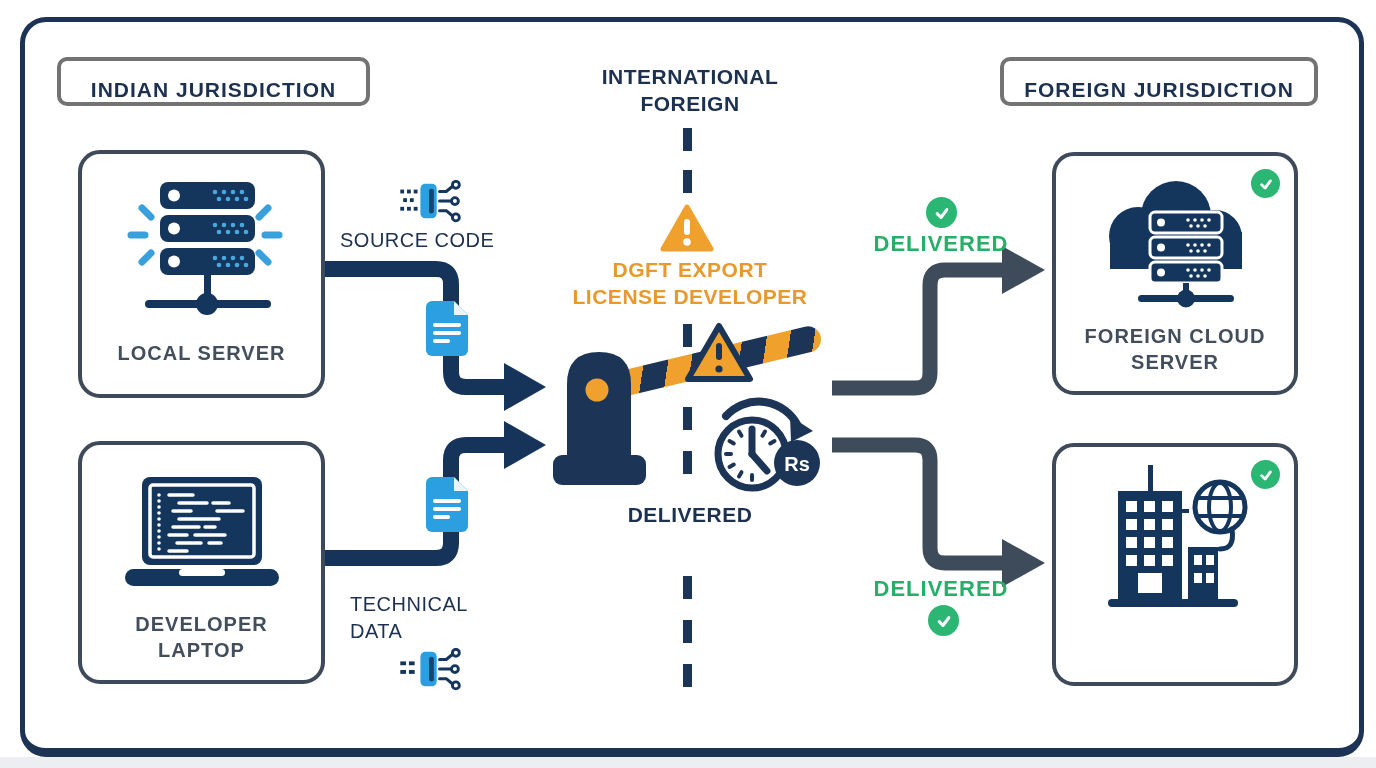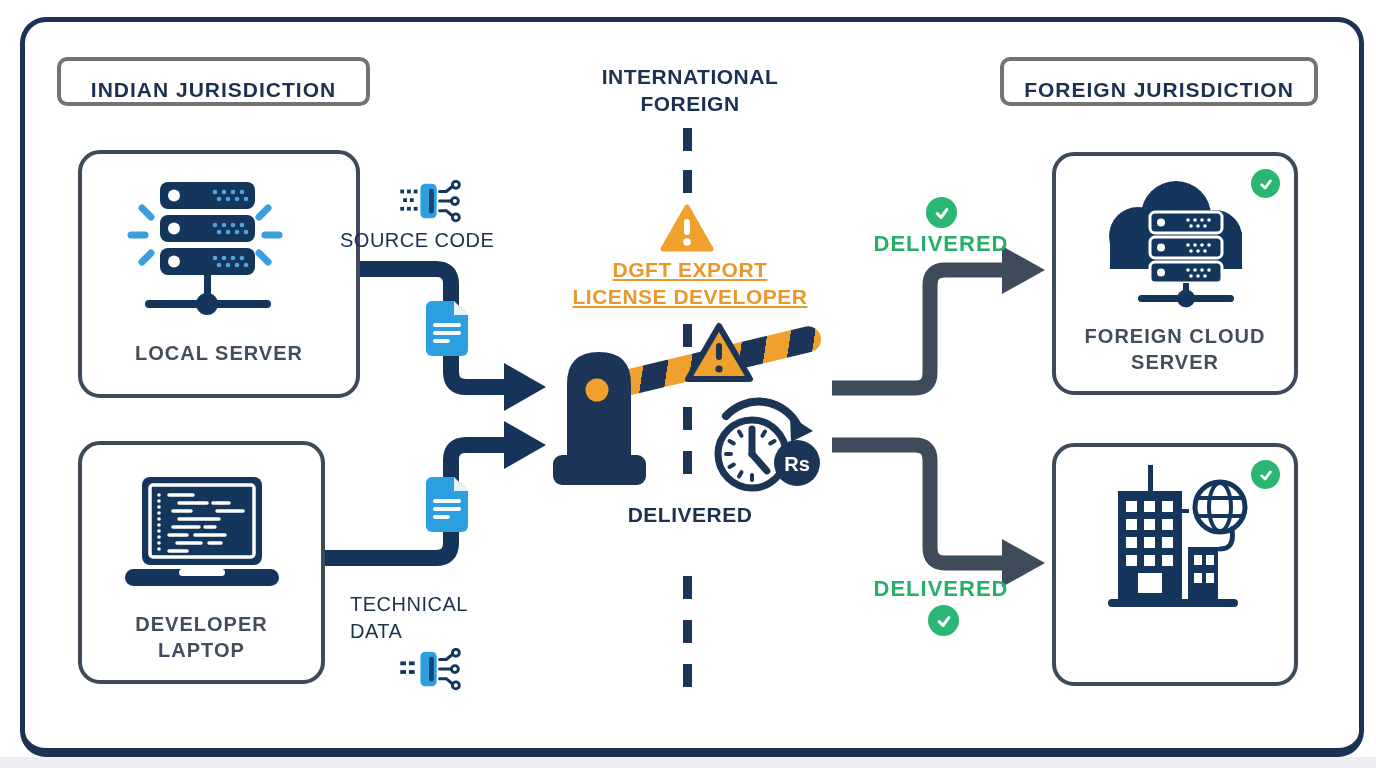--- a/index.html
+++ b/index.html
@@ -76,21 +76,21 @@
     <path d="M325,269 H436 Q451,269 451,284 V372 Q451,387 466,387 H504" fill="none" stroke="#16335a" stroke-width="16"></path>
     <polygon points="504,363 504,411 546,387" fill="#16335a"></polygon>
     <path d="M325,558 H436 Q451,558 451,543 V460 Q451,445 466,445 H504" fill="none" stroke="#16335a" stroke-width="16"></path>
     <polygon points="504,421 504,469 546,445" fill="#16335a"></polygon>
     <path d="M832,388 H915 Q930,388 930,373 V285 Q930,270 945,270 H1002" fill="none" stroke="#3e4b5b" stroke-width="15"></path>
     <polygon points="1002,246 1002,294 1045,270" fill="#3e4b5b"></polygon>
     <path d="M832,445 H915 Q930,445 930,460 V548 Q930,563 945,563 H1002" fill="none" stroke="#3e4b5b" stroke-width="15"></path>
     <polygon points="1002,539 1002,587 1045,563" fill="#3e4b5b"></polygon>
   </svg>
 
-  <div class="abs nodebox" style="left:78px;top:150px;width:239px;height:240px;padding-left:35px;">
+  <div class="abs nodebox" style="left:78px;top:150px;width:239px;height:240px;">
     <svg class="abs" style="left:33px;top:20px" width="180" height="150" viewBox="0 0 180 150">
       <g stroke="#3aa0dc" stroke-width="7" stroke-linecap="round">
         <line x1="27" y1="34" x2="36" y2="43"></line>
           <line x1="16" y1="61" x2="30" y2="61"></line>
           <line x1="27" y1="88" x2="36" y2="79"></line>
         <line x1="153" y1="34" x2="144" y2="43"></line>
           <line x1="164" y1="61" x2="150" y2="61"></line>
           <line x1="153" y1="88" x2="144" y2="79"></line>
       </g>
       <rect x="45" y="8" width="95" height="27" rx="8" fill="#14355c"></rect>
@@ -242,21 +242,21 @@
         <circle cx="61" cy="22" r="3.6"></circle>
         <circle cx="62" cy="39" r="3.6"></circle>
     </g>
   </svg>
 
   <svg class="abs" style="left:660px;top:204px" width="54" height="48" viewBox="0 0 54 48">
     <path d="M27,3 L51,45 H3 Z" fill="#f0a02c" stroke="#f0a02c" stroke-width="5" stroke-linejoin="round"></path>
     <rect x="24" y="15" width="6" height="16" rx="3" fill="#ffffff"></rect>
     <circle cx="27" cy="38" r="3.8" fill="#ffffff"></circle>
   </svg>
-  <div class="abs corange" style="left:545px;top:256px;width:290px;text-decoration:underline;">
+  <div class="abs corange" style="left:545px;top:256px;width:290px;">
     <div>DGFT EXPORT</div>
     <div>LICENSE DEVELOPER</div>
   </div>
 
   <div class="abs arm"></div>
   <svg class="abs" style="left:545px;top:318px" width="300" height="172" viewBox="0 0 300 172">
     <path d="M22,150 V66 Q22,34 54,34 Q86,34 86,66 V150 Z" fill="#1c3557"></path>
     <rect x="8" y="137" width="93" height="30" rx="9" fill="#1c3557"></rect>
     <circle cx="52" cy="72" r="11.5" fill="#f0a02c"></circle>
     <path d="M174,8 L205,61 H143 Z" fill="#f0a02c" stroke="#1c3557" stroke-width="6" stroke-linejoin="round"></path>

